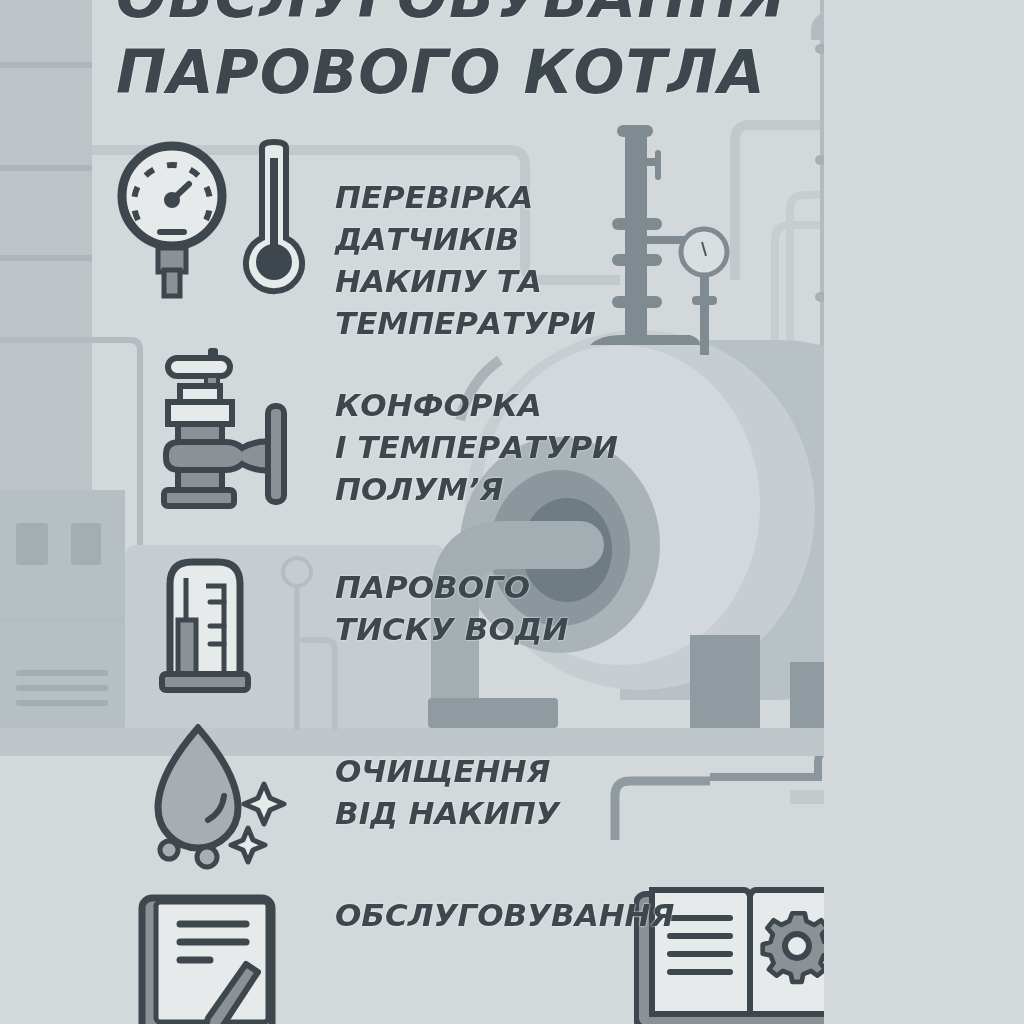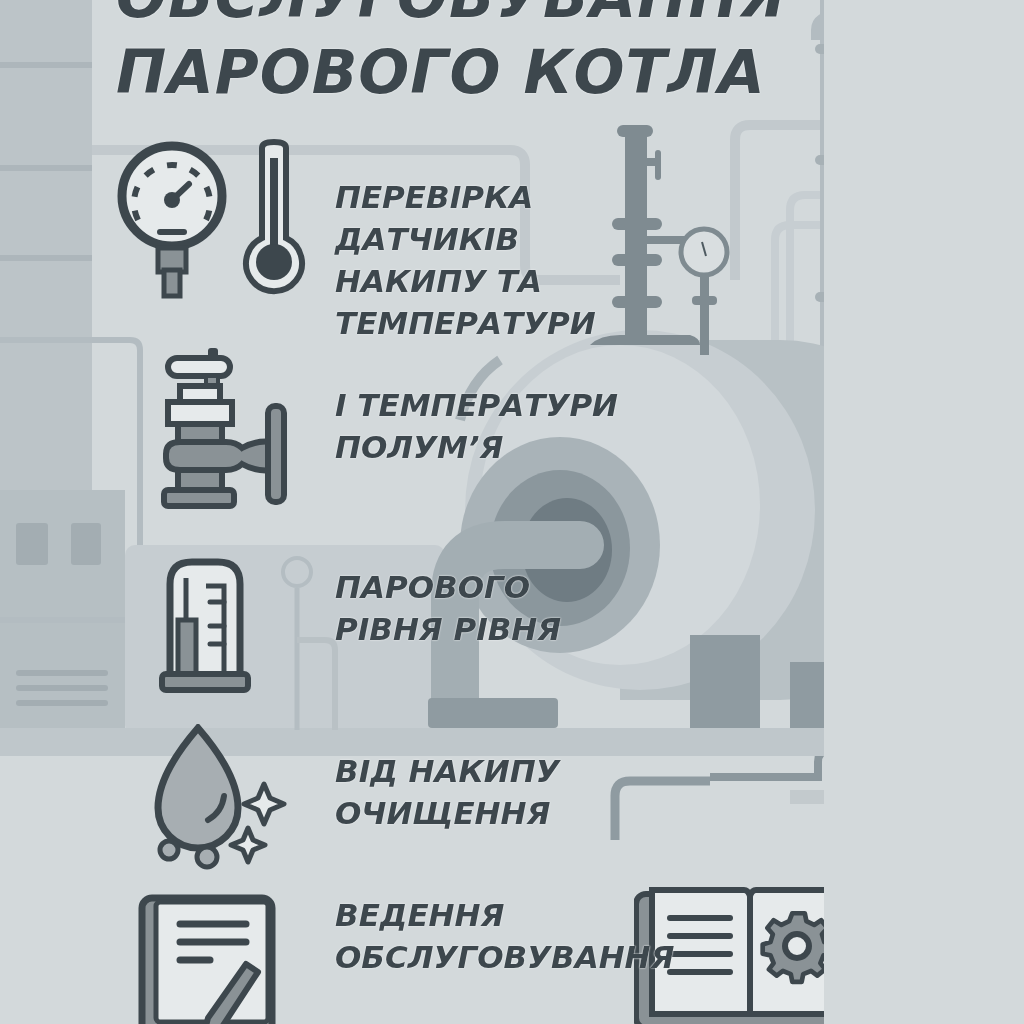--- a/index.html
+++ b/index.html
@@ -170,54 +170,55 @@
       <rect x="50" y="32" width="12" height="14" fill="#8a9296" stroke="#3d474d" stroke-width="4"></rect>
       <rect x="24" y="42" width="40" height="18" fill="#e6eaeb" stroke="#3d474d" stroke-width="6"></rect>
       <rect x="12" y="58" width="64" height="22" fill="#e6eaeb" stroke="#3d474d" stroke-width="6"></rect>
       <rect x="22" y="80" width="44" height="20" fill="#8a9296" stroke="#3d474d" stroke-width="6"></rect>
       <path d="M10 110 Q10 98 24 98 H70 Q80 98 86 104 Q100 96 116 98 V126 Q100 128 86 120 Q80 126 70 126 H24 Q10 126 10 114 Z" fill="#8a9296" stroke="#3d474d" stroke-width="6"></path>
       <rect x="112" y="62" width="16" height="96" rx="7" fill="#8a9296" stroke="#3d474d" stroke-width="6"></rect>
       <rect x="22" y="126" width="44" height="22" fill="#8a9296" stroke="#3d474d" stroke-width="6"></rect>
       <rect x="8" y="146" width="70" height="16" rx="4" fill="#8a9296" stroke="#3d474d" stroke-width="6"></rect>
     </svg>
     <div class="item-text" style="left:335px;top:384px">
+      <span>КОНФОРКА</span>
       <span>І ТЕМПЕРАТУРИ</span>
       <span>ПОЛУМ’Я</span>
     </div>
   </div>
 
   <div>
     <svg class="icon" style="left:158px;top:558px" width="94" height="136" viewBox="0 0 94 136">
       <path d="M12 120 V26 Q12 4 34 4 H60 Q82 4 82 26 V120" fill="#e6eaeb" stroke="#3d474d" stroke-width="7"></path>
       <line x1="28" y1="20" x2="28" y2="118" stroke="#3d474d" stroke-width="5"></line>
       <rect x="20" y="62" width="18" height="56" fill="#8a9296" stroke="#3d474d" stroke-width="5"></rect>
       <path d="M48 28 H66 V118" fill="none" stroke="#3d474d" stroke-width="5"></path>
       <line x1="52" y1="44" x2="66" y2="44" stroke="#3d474d" stroke-width="5" stroke-linecap="round"></line>
       <line x1="52" y1="68" x2="66" y2="68" stroke="#3d474d" stroke-width="5" stroke-linecap="round"></line>
       <line x1="52" y1="86" x2="66" y2="86" stroke="#3d474d" stroke-width="5" stroke-linecap="round"></line>
       <rect x="4" y="116" width="86" height="16" rx="4" fill="#8a9296" stroke="#3d474d" stroke-width="6"></rect>
     </svg>
     <div class="item-text" style="left:335px;top:566px">
       <span>ПАРОВОГО</span>
-      <span>РІВНЯ РІВНЯ</span>
+      <span>ТИСКУ ВОДИ</span>
     </div>
   </div>
 
   <div>
     <svg class="icon" style="left:152px;top:724px" width="136" height="146" viewBox="0 0 136 146">
       <path d="M46 4 Q6 50 6 84 A40 40 0 0 0 86 84 Q86 50 46 4 Z" fill="#a7aeb2" stroke="#3d474d" stroke-width="7"></path>
       <path d="M72 72 Q70 88 56 96" fill="none" stroke="#3d474d" stroke-width="6" stroke-linecap="round"></path>
       <path d="M112 60 L118 74 L132 80 L118 86 L112 100 L106 86 L92 80 L106 74 Z" fill="#e6eaeb" stroke="#3d474d" stroke-width="5" stroke-linejoin="round"></path>
       <path d="M96 104 L101 116 L113 121 L101 126 L96 138 L91 126 L79 121 L91 116 Z" fill="#e6eaeb" stroke="#3d474d" stroke-width="5" stroke-linejoin="round"></path>
       <circle cx="17" cy="126" r="9" fill="#a7aeb2" stroke="#3d474d" stroke-width="5"></circle>
       <circle cx="55" cy="133" r="10" fill="#a7aeb2" stroke="#3d474d" stroke-width="5"></circle>
     </svg>
     <div class="item-text" style="left:335px;top:750px">
+      <span>ОЧИЩЕННЯ</span>
       <span>ВІД НАКИПУ</span>
-      <span>ОЧИЩЕННЯ</span>
     </div>
   </div>
 
   <div>
     <svg class="icon" style="left:138px;top:894px" width="140" height="140" viewBox="0 0 140 140">
       <rect x="4" y="4" width="130" height="140" rx="10" fill="#8a9296" stroke="#3d474d" stroke-width="7"></rect>
       <rect x="18" y="8" width="112" height="120" rx="4" fill="#e6eaeb" stroke="#3d474d" stroke-width="5"></rect>
       <line x1="42" y1="30" x2="108" y2="30" stroke="#3d474d" stroke-width="7" stroke-linecap="round"></line>
       <line x1="42" y1="48" x2="108" y2="48" stroke="#3d474d" stroke-width="7" stroke-linecap="round"></line>
       <line x1="42" y1="66" x2="72" y2="66" stroke="#3d474d" stroke-width="7" stroke-linecap="round"></line>
@@ -230,18 +231,17 @@
       <line x1="36" y1="34" x2="96" y2="34" stroke="#3d474d" stroke-width="6" stroke-linecap="round"></line>
       <line x1="36" y1="52" x2="96" y2="52" stroke="#3d474d" stroke-width="6" stroke-linecap="round"></line>
       <line x1="36" y1="70" x2="96" y2="70" stroke="#3d474d" stroke-width="6" stroke-linecap="round"></line>
       <line x1="36" y1="88" x2="96" y2="88" stroke="#3d474d" stroke-width="6" stroke-linecap="round"></line>
       <g transform="translate(163 62)">
         <path d="M-8 -34 H8 L10 -24 L20 -19 L29 -25 L37 -15 L30 -7 L33 3 L42 6 V18 L32 20 L28 30 L34 38 L24 46 L16 40 L6 44 L4 54 H-8 L-10 44 L-20 40 L-28 46 L-38 38 L-32 30 L-36 20 L-46 18 V6 L-36 3 L-33 -7 L-40 -15 L-32 -25 L-22 -19 L-12 -24 Z" transform="scale(0.78) translate(2 -8)" fill="#8a9296" stroke="#3d474d" stroke-width="6" stroke-linejoin="round"></path>
         <circle cx="0" cy="0" r="12" fill="#e6eaeb" stroke="#3d474d" stroke-width="6"></circle>
       </g>
     </svg>
     <div class="item-text" style="left:335px;top:894px">
-      <span>ВЕДЕННЯ</span>
       <span>ОБСЛУГОВУВАННЯ</span>
     </div>
   </div>
 
 </div>
 
 </body></html>

